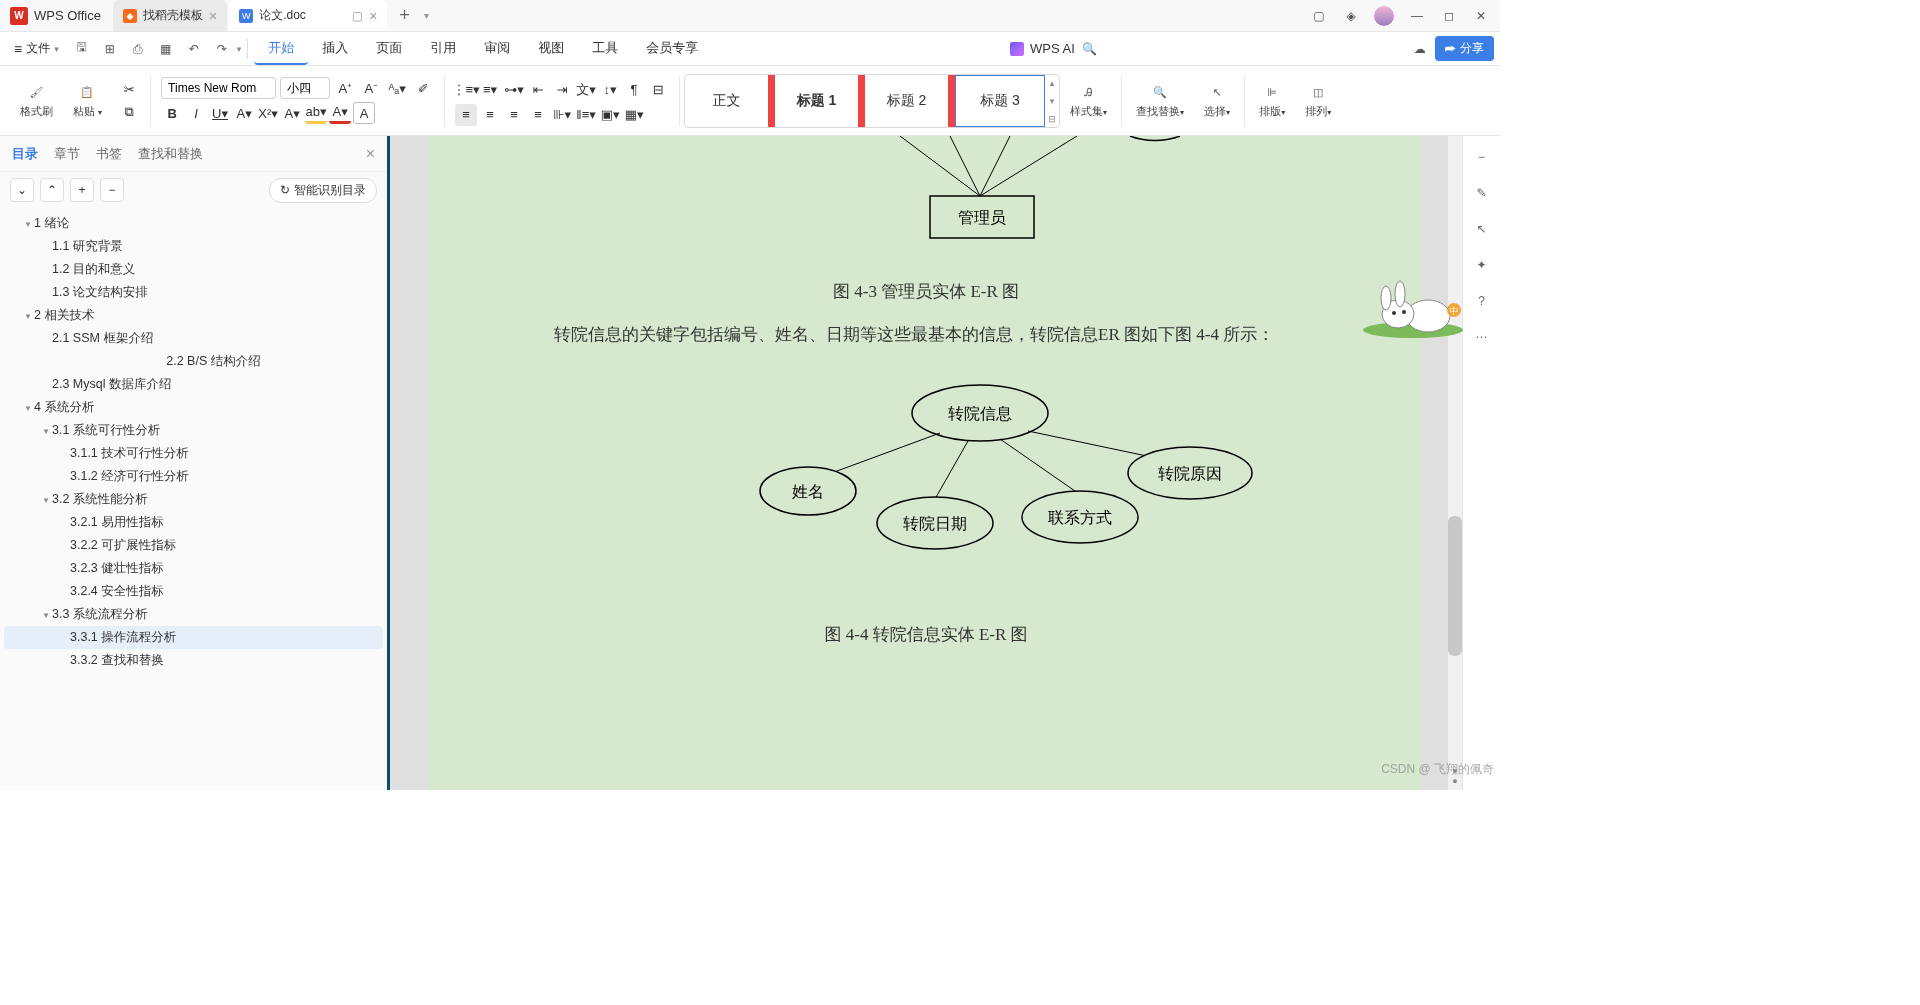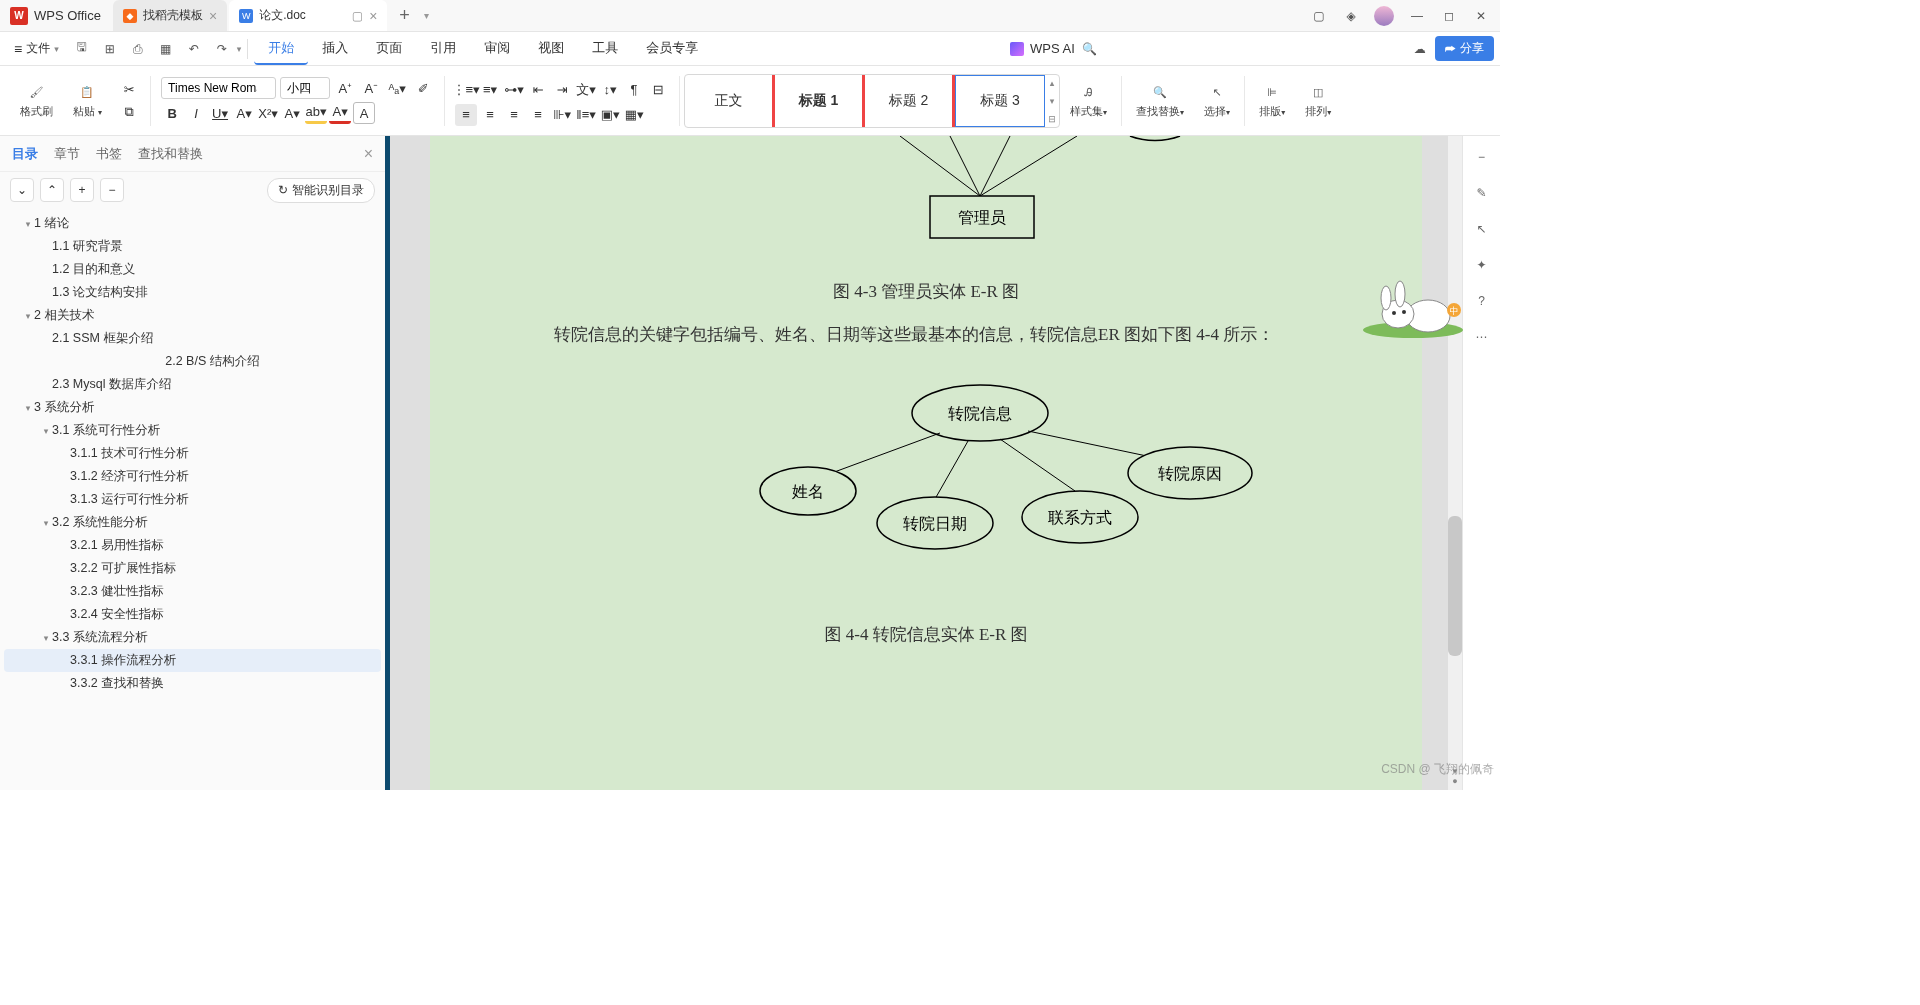--- a/index.html
+++ b/index.html
@@ -41,28 +41,28 @@
 .rgroup { display: flex; flex-direction: column; align-items: center; justify-content: center; height: 100%; padding: 2px 6px; }
 .rbtn-lg { display: flex; flex-direction: column; align-items: center; gap: 1px; font-size: 11px; color: #444; cursor: pointer; padding: 2px 4px; }
 .ricon { width: 20px; height: 20px; display: flex; align-items: center; justify-content: center; color: #555; }
 .ribbon-divider { width: 1px; height: 50px; background: #e8e8e8; margin: 0 4px; }
 .font-row { display: flex; gap: 4px; align-items: center; }
 .font-select { height: 22px; border: 1px solid #d0d0d0; padding: 0 18px 0 6px; font-size: 12px; border-radius: 3px; background:#fff; width: 115px; }
 .size-select { height: 22px; border: 1px solid #d0d0d0; padding: 0 18px 0 6px; font-size: 12px; border-radius: 3px; background: #fff; width: 50px; }
 .icon-row { display: flex; gap: 2px; margin-top:3px; }
 .tbtn { width: 22px; height: 22px; display: flex; align-items: center; justify-content: center; cursor: pointer; border-radius: 3px; font-size: 13px; }
 .styles-panel { display: flex; height: 54px; border: 1px solid #d8d8d8; border-radius: 4px; align-items: center; gap: 0; }
-.style-item { width: 90px; height: 100%; display: flex; align-items: center; justify-content: center; font-size: 14px; border-right: 3px solid #ef4444; cursor: pointer; }
+.style-item { width: 90px; height: 100%; display: flex; align-items: center; justify-content: center; font-size: 14px; border-right: 7px solid #ef4444; cursor: pointer; }
 .style-item.selected { border: 1px solid #3a7ee6; }
 .styles-arrows { display:flex; flex-direction:column; }
 .styles-arrows div { height: 18px; width: 14px; display:flex;align-items:center;justify-content:center;font-size:9px;color:#888;}
 
 
 .main { display: flex; height: calc(100% - 136px); position: relative; }
-.sidebar { width: 390px; border-right: 5px solid #0c4a6e; background: #fafafa; display: flex; flex-direction: column; }
+.sidebar { width: 390px; border-right: 3px solid #0c4a6e; background: #fafafa; display: flex; flex-direction: column; }
 .sidebar-tabs { display: flex; align-items: center; height: 36px; padding: 0 12px; gap: 16px; border-bottom: 1px solid #eee; font-size: 13px; }
 .sidebar-tab { cursor: pointer; color: #666; }
 .sidebar-tab.active { color: #3a7ee6; font-weight: bold; }
 .sidebar-close { margin-left: auto; color: #999; cursor: pointer; font-size: 16px; }
 .sidebar-tools { display: flex; align-items: center; height: 36px; padding: 0 10px; gap: 6px; }
 .tool-btn { width: 24px; height: 24px; border: 1px solid #ddd; border-radius: 4px; display: flex; align-items: center; justify-content: center; cursor: pointer; background:#fff;}
 .smart-outline { margin-left: auto; border: 1px solid #ddd; border-radius: 12px; padding: 3px 10px; font-size: 12px; display:flex;align-items:center;gap:4px;background:#fff; }
 .outline-list { flex: 1; overflow-y: auto; padding: 4px 4px; }
 .outline-item { display: flex; align-items: center; padding: 3px 8px; font-size: 12.5px; color: #333; cursor: pointer; border-radius: 4px; }
 .outline-item.selected { background: #e6eef9; }
@@ -310,37 +310,33 @@
         <div class="outline-item" style="padding-left: 36px; justify-content: center;">
           <span class="outline-caret"></span>
           <span>2.2 B/S 结构介绍</span>
         </div>
         <div class="outline-item" style="padding-left: 36px;">
           <span class="outline-caret"></span>
           <span>2.3 Mysql 数据库介绍</span>
         </div>
         <div class="outline-item" style="padding-left: 18px;">
           <span class="outline-caret">▾</span>
-          <span>3 系统分析</span>
+          <span>4 系统分析</span>
         </div>
         <div class="outline-item" style="padding-left: 36px;">
           <span class="outline-caret">▾</span>
           <span>3.1 系统可行性分析</span>
         </div>
         <div class="outline-item" style="padding-left: 54px;">
           <span class="outline-caret"></span>
           <span>3.1.1 技术可行性分析</span>
         </div>
         <div class="outline-item" style="padding-left: 54px;">
           <span class="outline-caret"></span>
           <span>3.1.2 经济可行性分析</span>
-        </div>
-        <div class="outline-item" style="padding-left: 54px;">
-          <span class="outline-caret"></span>
-          <span>3.1.3 运行可行性分析</span>
         </div>
         <div class="outline-item" style="padding-left: 36px;">
           <span class="outline-caret">▾</span>
           <span>3.2 系统性能分析</span>
         </div>
         <div class="outline-item" style="padding-left: 54px;">
           <span class="outline-caret"></span>
           <span>3.2.1 易用性指标</span>
         </div>
         <div class="outline-item" style="padding-left: 54px;">

